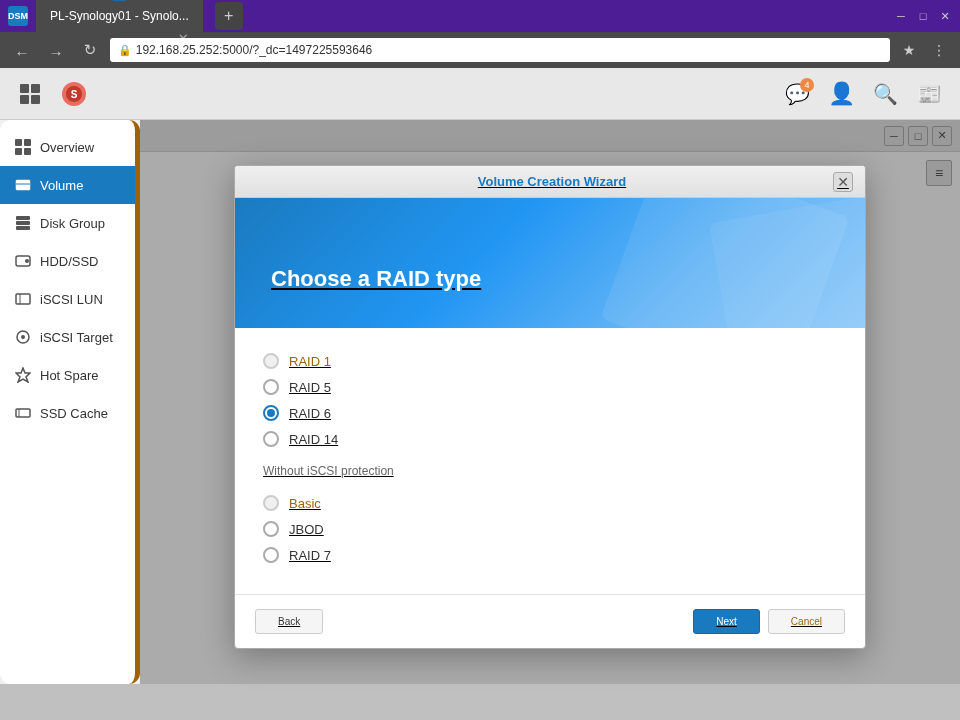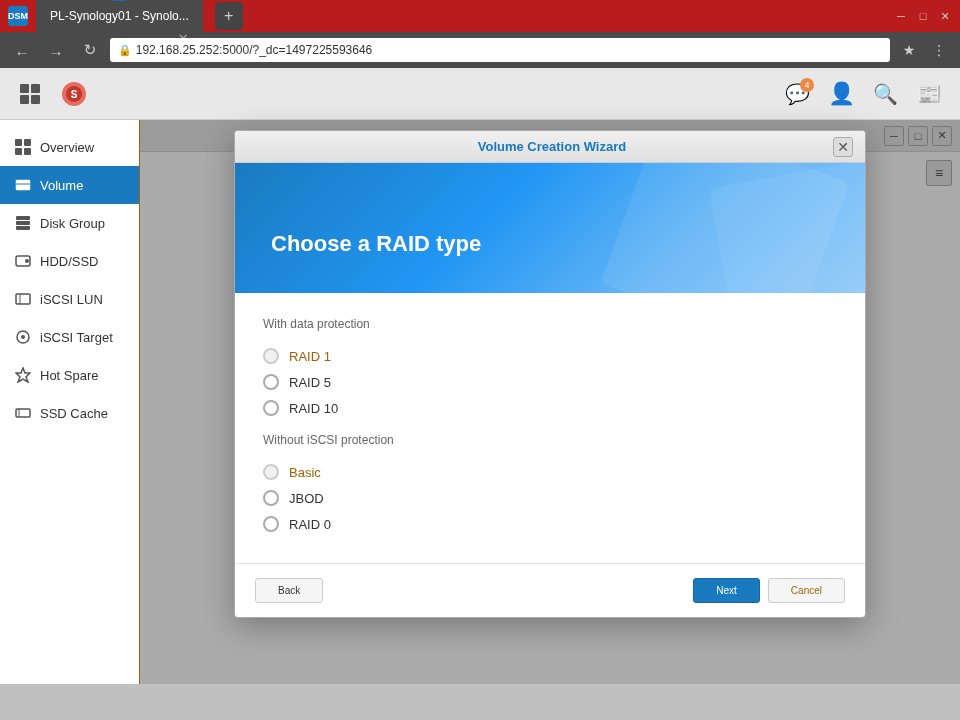--- a/index.html
+++ b/index.html
@@ -1,17 +1,17 @@
 <!DOCTYPE html>
 <html><head>
   <meta charset="utf-8">
   <style>
     * { box-sizing: border-box; margin: 0; padding: 0; }
     body { font-family: 'Segoe UI', Arial, sans-serif; font-size: 13px; background: #c0c0c0; width: 960px; height: 720px; overflow: hidden; }
-    .browser-title-bar { background: #b91c1c; height: 32px; display: flex; align-items: center; padding: 4px 8px; gap: 8px; }
+    .browser-title-bar { background: #4c1d95; height: 32px; display: flex; align-items: center; padding: 4px 8px; gap: 8px; }
     .win-btn { width: 14px; height: 14px; display: flex; align-items: center; justify-content: center; color: #ccc; font-size: 11px; cursor: pointer; }
     .tab { background: #555; color: #ddd; padding: 6px 14px; border-radius: 6px 6px 0 0; font-size: 12px; display: flex; align-items: center; gap: 8px; min-width: 160px; }
     .tab.active { background: #4a4a4a; color: #fff; flex-direction: column; }
     .tab-icon { width: 14px; height: 14px; background: #1a6aad; border-radius: 2px; flex-shrink: 0; }
     .tab-close { color: #aaa; font-size: 13px; cursor: pointer; margin-left: auto; }
     .new-tab { background: #444; width: 28px; height: 28px; border-radius: 4px; display: flex; align-items: center; justify-content: center; color: #ccc; font-size: 16px; margin-left: 4px; cursor: pointer; }
 
     
     .nav-bar { background: #4a4a4a; height: 36px; display: flex; align-items: center; padding: 0 8px; gap: 6px; }
     .nav-btn { color: #ccc; font-size: 15px; width: 28px; height: 28px; display: flex; align-items: center; justify-content: center; cursor: pointer; border-radius: 4px; }
@@ -22,30 +22,30 @@
     
     .toolbar { background: #e8e8e8; height: 52px; display: flex; align-items: center; padding: 0 10px; gap: 4px; border-bottom: 1px solid #ccc; }
     .toolbar-icon { width: 40px; height: 40px; display: flex; align-items: center; justify-content: center; cursor: pointer; border-radius: 4px; font-size: 20px; }
     .notification-btn { position: relative; }
     .badge { position: absolute; top: 4px; right: 4px; background: #e84; color: #fff; border-radius: 50%; width: 14px; height: 14px; font-size: 9px; display: flex; align-items: center; justify-content: center; }
 
     
     .main-layout { display: flex; height: calc(720px - 32px - 36px - 36px - 52px); background: #f0f0f0; position: relative; }
 
     
-    .sidebar { width: 140px; background: #fff; border-right: 1px solid #a16207; padding: 8px 0; flex-shrink: 0; }
+    .sidebar { width: 140px; background: #fff; border-right: 5px solid #a16207; padding: 8px 0; flex-shrink: 0; border-radius: 11px; }
     .sidebar-item { display: flex; align-items: center; gap: 8px; padding: 10px 14px; cursor: pointer; color: #333; font-size: 13px; }
     .sidebar-item.active { background: #1a7abf; color: #fff; }
     .sidebar-icon { width: 18px; height: 18px; flex-shrink: 0; display: flex; align-items: center; justify-content: center; }
 
     
     .content-area { flex: 1; position: relative; }
 
     
-    .overlay { position: absolute; inset: 0; background: rgba(0,0,0,0.3); z-index: 10; display: flex; align-items: flex-start; justify-content: center; padding-top: 0px; }
+    .overlay { position: absolute; inset: 0; background: rgba(0,0,0,0.3); z-index: 10; display: flex; align-items: center; justify-content: center; padding-top: 0px; text-decoration: underline; }
 
     
     .sub-panel { position: absolute; top: 0; right: 0; width: calc(100% - 0px); height: 100%; background: #f5f5f5; }
     .sub-panel-header { background: #e0e0e0; height: 32px; display: flex; align-items: center; justify-content: flex-end; padding: 0 8px; gap: 4px; border-bottom: 1px solid #ccc; }
     .sub-panel-btn { width: 20px; height: 20px; border: 1px solid #aaa; background: #ddd; border-radius: 2px; display: flex; align-items: center; justify-content: center; font-size: 11px; cursor: pointer; color: #555; }
     .sub-panel-list-btn { width: 26px; height: 26px; border: 1px solid #aaa; background: #ddd; border-radius: 2px; display: flex; align-items: center; justify-content: center; font-size: 14px; cursor: pointer; color: #555; margin-top: 4px; }
 
     
     .dialog { background: #fff; border: 1px solid #aaa; border-radius: 4px; width: 632px; box-shadow: 0 8px 32px rgba(0,0,0,0.3); overflow: hidden; margin-top: 10px; }
     .dialog-titlebar { background: linear-gradient(180deg, #f0f0f0, #e0e0e0); height: 32px; display: flex; align-items: center; padding: 0 12px; border-bottom: 1px solid #ccc; }
@@ -243,57 +243,60 @@
         </div>
 
         <div class="dialog-banner">
           <div class="banner-shape"></div>
           <div class="banner-shape2"></div>
           <span class="dialog-banner-title">Choose a RAID type</span>
         </div>
 
         <div class="dialog-body">
 
-          <div class="section-label">With data protection</div>
           <div class="radio-group">
 
             <div class="radio-item">
               <div class="radio-btn disabled-radio"></div>
               <span class="radio-label disabled-label">RAID 1</span>
             </div>
 
             <div class="radio-item">
               <div class="radio-btn"></div>
               <span class="radio-label">RAID 5</span>
             </div>
 
+            <div class="radio-item">
+              <div class="radio-btn checked"></div>
+              <span class="radio-label">RAID 6</span>
+            </div>
 
             <div class="radio-item">
               <div class="radio-btn"></div>
-              <span class="radio-label">RAID 10</span>
+              <span class="radio-label">RAID 14</span>
             </div>
           </div>
 
           <div class="section-divider"></div>
           <div class="section-label">Without iSCSI protection</div>
           <div class="radio-group">
 
             <div class="radio-item">
               <div class="radio-btn disabled-radio"></div>
               <span class="radio-label disabled-label">Basic</span>
             </div>
 
             <div class="radio-item">
               <div class="radio-btn"></div>
               <span class="radio-label">JBOD</span>
             </div>
 
             <div class="radio-item">
               <div class="radio-btn"></div>
-              <span class="radio-label">RAID 0</span>
+              <span class="radio-label">RAID 7</span>
             </div>
           </div>
         </div>
 
         <div class="dialog-footer">
           <button class="btn btn-back">Back</button>
           <div class="btn-spacer"></div>
           <button class="btn btn-next">Next</button>
           <button class="btn btn-cancel">Cancel</button>
         </div>

